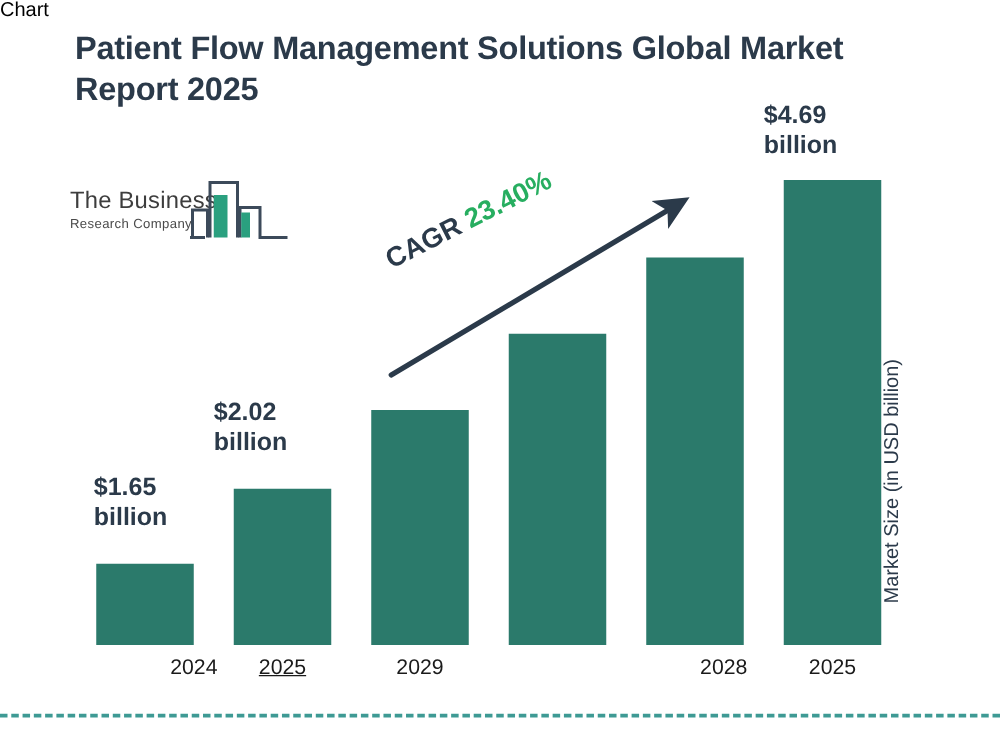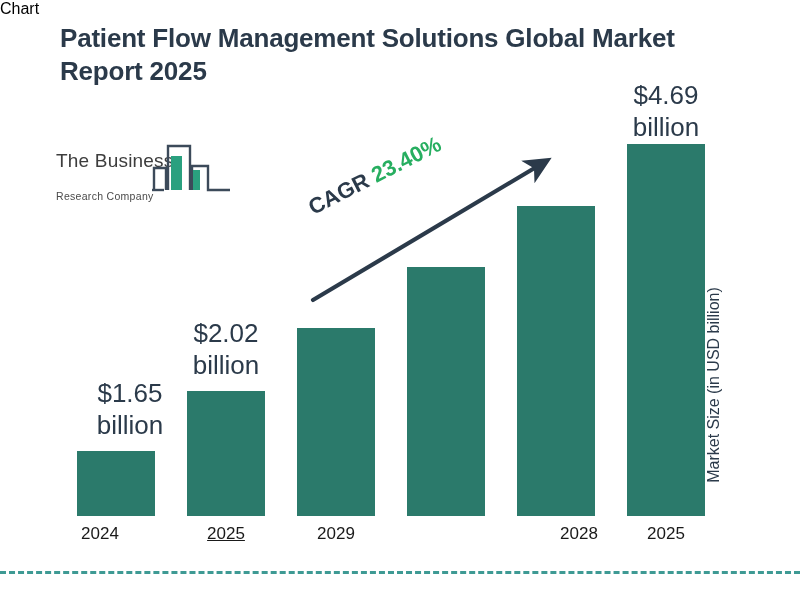--- a/index.html
+++ b/index.html
@@ -14,31 +14,31 @@
   .title{
     position:absolute;left:60px;top:22px;width:660px;
     text-align:left;font-size:26px;font-weight:bold;
     line-height:1.26;color:#2b3a4a;letter-spacing:-0.2px;
   }
 
   
   .logo{position:absolute;left:52px;top:138px;width:180px;height:62px;}
   .logo-text{position:absolute;left:4px;top:12px;color:#4a4a4a;}
   .logo-line1{font-size:19px;letter-spacing:.2px;color:#3d3d3d;}
-  .logo-line2{font-size:10.5px;letter-spacing:.3px;color:#4a4a4a;margin-top:18px;}
+  .logo-line2{font-size:10.5px;letter-spacing:.3px;color:#4a4a4a;margin-top:1px;}
   .logo-mark{position:absolute;left:100px;top:0;}
 
   
   .plot{position:absolute;left:0;top:0;width:800px;height:600px;}
   .bar{
     position:absolute;background:#2b7a6b;
   }
   .bar-label{
-    position:absolute;text-align:center;
-    font-size:26px;font-weight:normal;color:#2b3a4a;
+    position:absolute;text-align:left;
+    font-size:20px;font-weight:bold;color:#2b3a4a;
     line-height:1.22;width:110px;
   }
   .tick{
     position:absolute;text-align:center;width:110px;
     font-size:17px;color:#1a1a1a;top:524px;
   }
 
   
   .cagr{
     position:absolute;left:310px;top:196px;
@@ -105,21 +105,21 @@
     </div>
     <div class="bar-label" style="left:171px;top:318px;">
       <div>$2.02</div>
       <div>billion</div>
     </div>
     <div class="bar-label" style="left:611px;top:80px;">
       <div>$4.69</div>
       <div>billion</div>
     </div>
 
-    <div class="tick" style="left:45px;">2024</div>
+    <div class="tick" style="left:64px;text-align:right;">2024</div>
     <div class="tick" style="left:171px;text-decoration:underline;">2025</div>
     <div class="tick" style="left:281px;">2029</div>
     <div class="tick" style="left:524px;">2028</div>
     <div class="tick" style="left:611px;">2025</div>
 
     <svg width="800" height="600" style="position:absolute;left:0;top:0;pointer-events:none;">
       <defs>
         <marker id="ah" markerWidth="7" markerHeight="7" refX="4.2" refY="3.5" orient="auto">
           <path d="M0,0.4 L6.6,3.5 L0,6.6 L1.7,3.5 Z" fill="#2b3a4a"></path>
         </marker>

